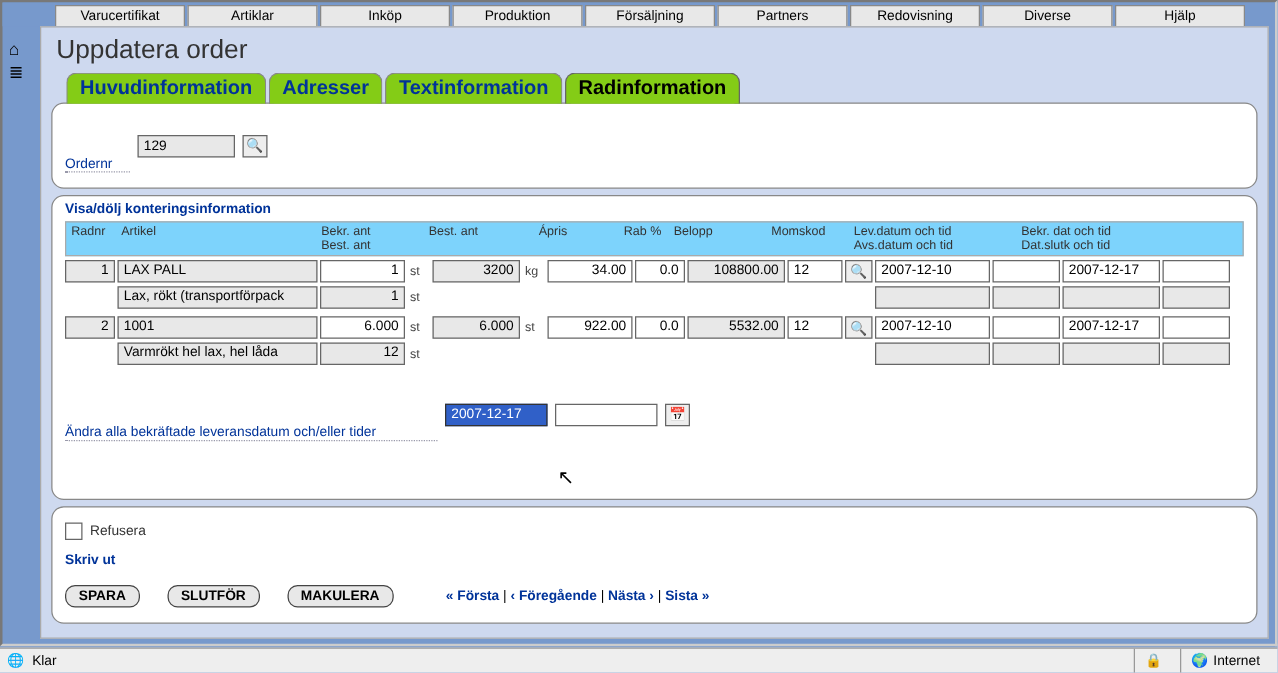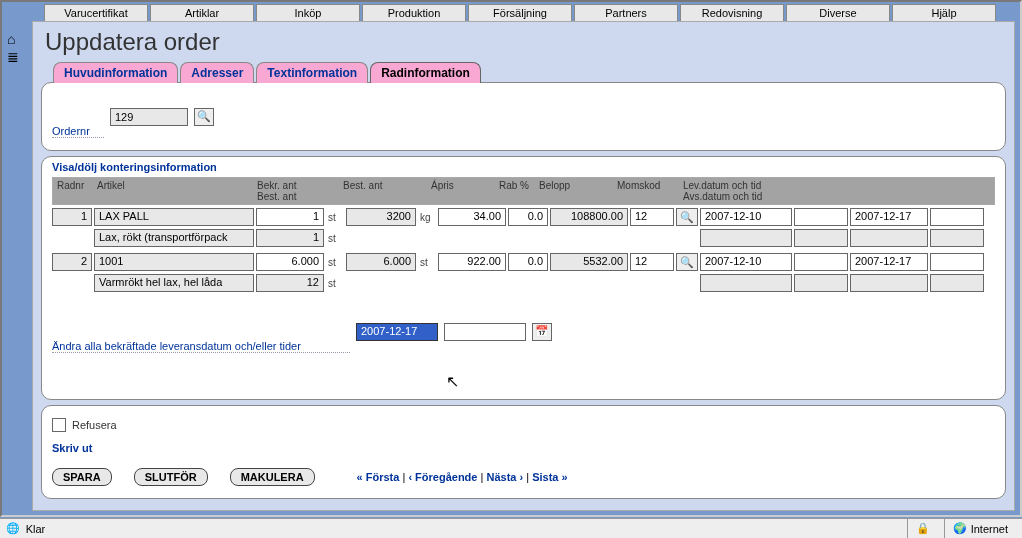--- a/index.html
+++ b/index.html
@@ -43,41 +43,41 @@
   .left-icons div { font-size: 14px; margin-bottom: 4px; line-height: 1; }
   .content-area {
     background: #ced9ef;
     margin: 0 5px 0 30px;
     border: 1px solid #aaa;
     height: 490px;
     padding: 6px 8px;
     position: relative;
   }
   h1.page-title {
-    font-size: 24px;
+    font-size: 21px;
     font-weight: normal;
     color: #333;
     margin: 0 0 6px 4px;
   }
   .subtabs {
     display: flex;
     gap: 0;
     margin-left: 12px;
     position: relative;
     z-index: 2;
   }
   .subtabs .stab {
-    background: #f9a8d4;
+    background: #84cc16;
     border: 1px solid #888;
     border-bottom: none;
     border-radius: 8px 8px 0 0;
     padding: 3px 10px;
     font-weight: bold;
     color: #003399;
-    font-size: 12px;
+    font-size: 16px;
     margin-right: 2px;
     cursor: pointer;
   }
   .subtabs .stab.active { color: #000; border-color:#666; }
   .panel {
     background: #fff;
     border: 1px solid #888;
     border-radius: 10px;
     padding: 8px 10px;
     margin-top: -1px;
@@ -99,21 +99,21 @@
   .field.left { text-align: left; justify-content: flex-start; }
   .field.white { background: #fff; }
   .btn-sq {
     width: 20px; height: 18px;
     background: #eee;
     border: 1px solid #666;
     display: inline-flex; align-items: center; justify-content: center;
     cursor: pointer;
   }
   .section-link { color: #003399; font-weight: bold; font-size: 11px; cursor: pointer; }
-  .thead { background: #a3a3a3; display: flex; color: #333; font-size: 10px; border:1px solid #aaa; }
+  .thead { background: #7dd3fc; display: flex; color: #333; font-size: 10px; border:1px solid #aaa; }
   .thead > div { padding: 2px 4px; }
   .trow { display: flex; align-items: center; margin-top: 3px; gap: 2px; }
   .unit { width: 18px; font-size: 10px; text-align: left; padding-left:2px; color:#444; }
   .col-radnr { width: 40px; }
   .col-artikel { width: 160px; }
   .col-bekr { width: 68px; }
   .col-best-u { width: 18px; }
   .col-best { width: 70px; }
   .col-apris { width: 68px; }
   .col-rab { width: 40px; }
@@ -216,20 +216,22 @@
 Best. ant</div>
         <div class="col-best-u"></div>
         <div class="col-best">Best. ant</div>
         <div class="col-best-u"></div>
         <div class="col-apris">Ápris</div>
         <div class="col-rab">Rab %</div>
         <div class="col-belopp">Belopp</div>
         <div style="width:66px">Momskod</div>
         <div style="width:134px;white-space:pre-line">Lev.datum och tid
 Avs.datum och tid</div>
+        <div style="width:134px;white-space:pre-line">Bekr. dat och tid
+Dat.slutk och tid</div>
       </div>
 
       <div class="trow">
         <div class="cell col-radnr">1</div>
         <div class="cell left col-artikel">LAX PALL</div>
         <div class="cell white col-bekr">1</div>
         <div class="unit">st</div>
         <div class="cell col-best">3200</div>
         <div class="unit">kg</div>
         <div class="cell white col-apris">34.00</div>

